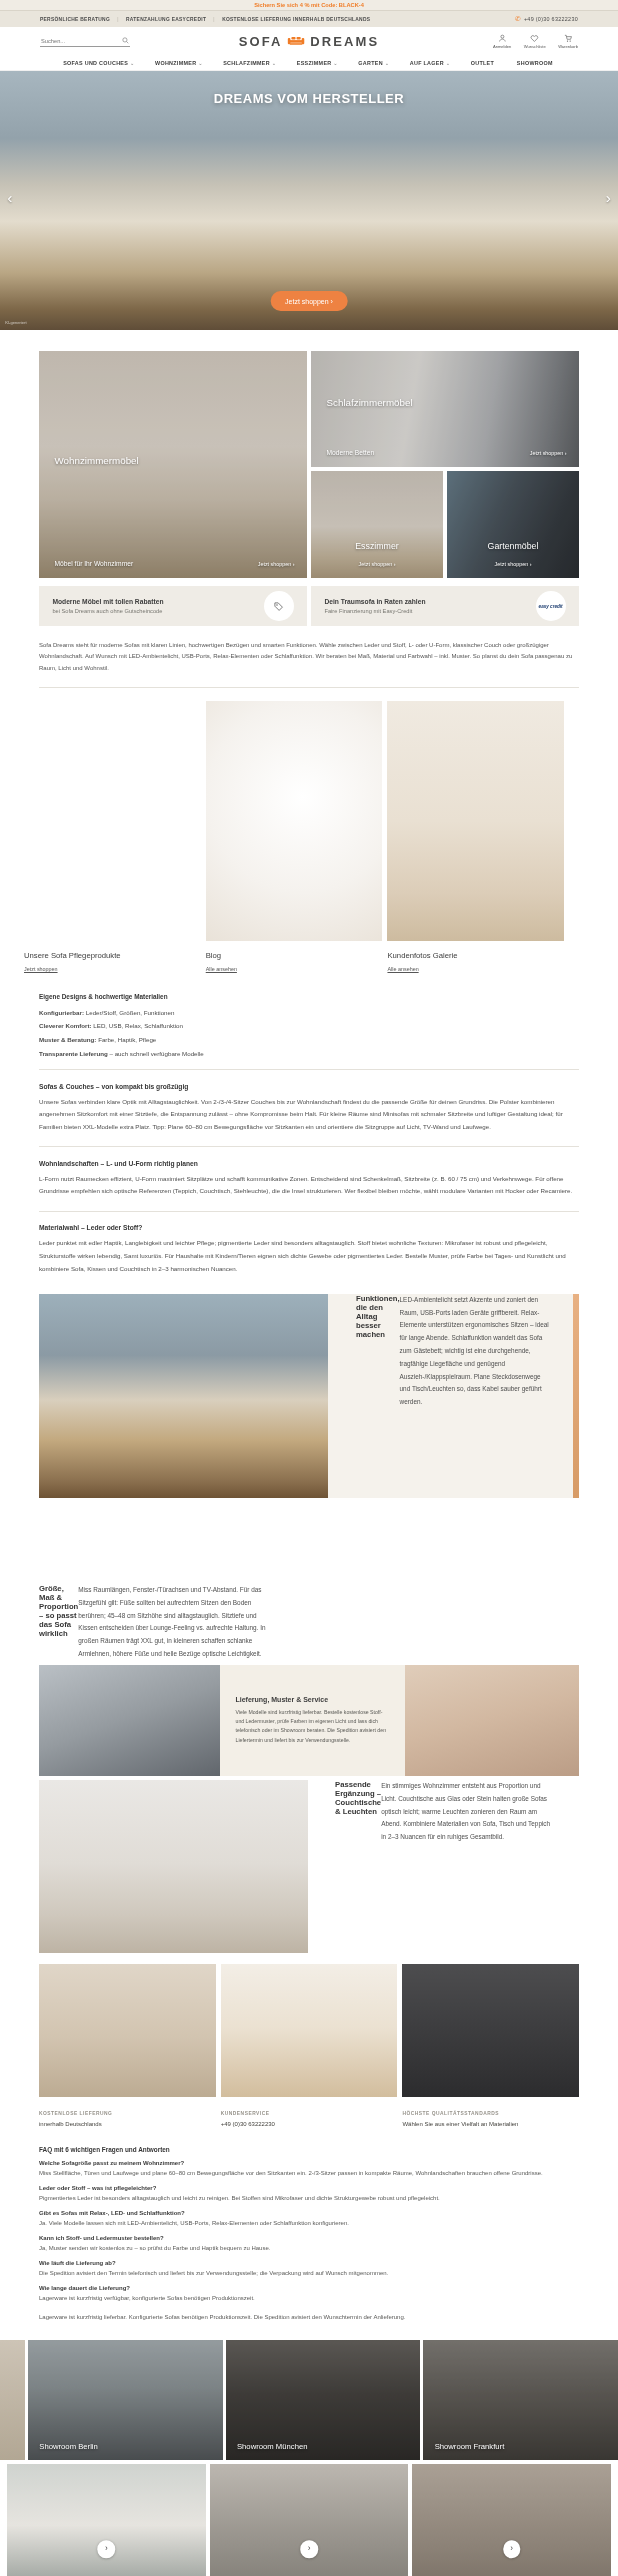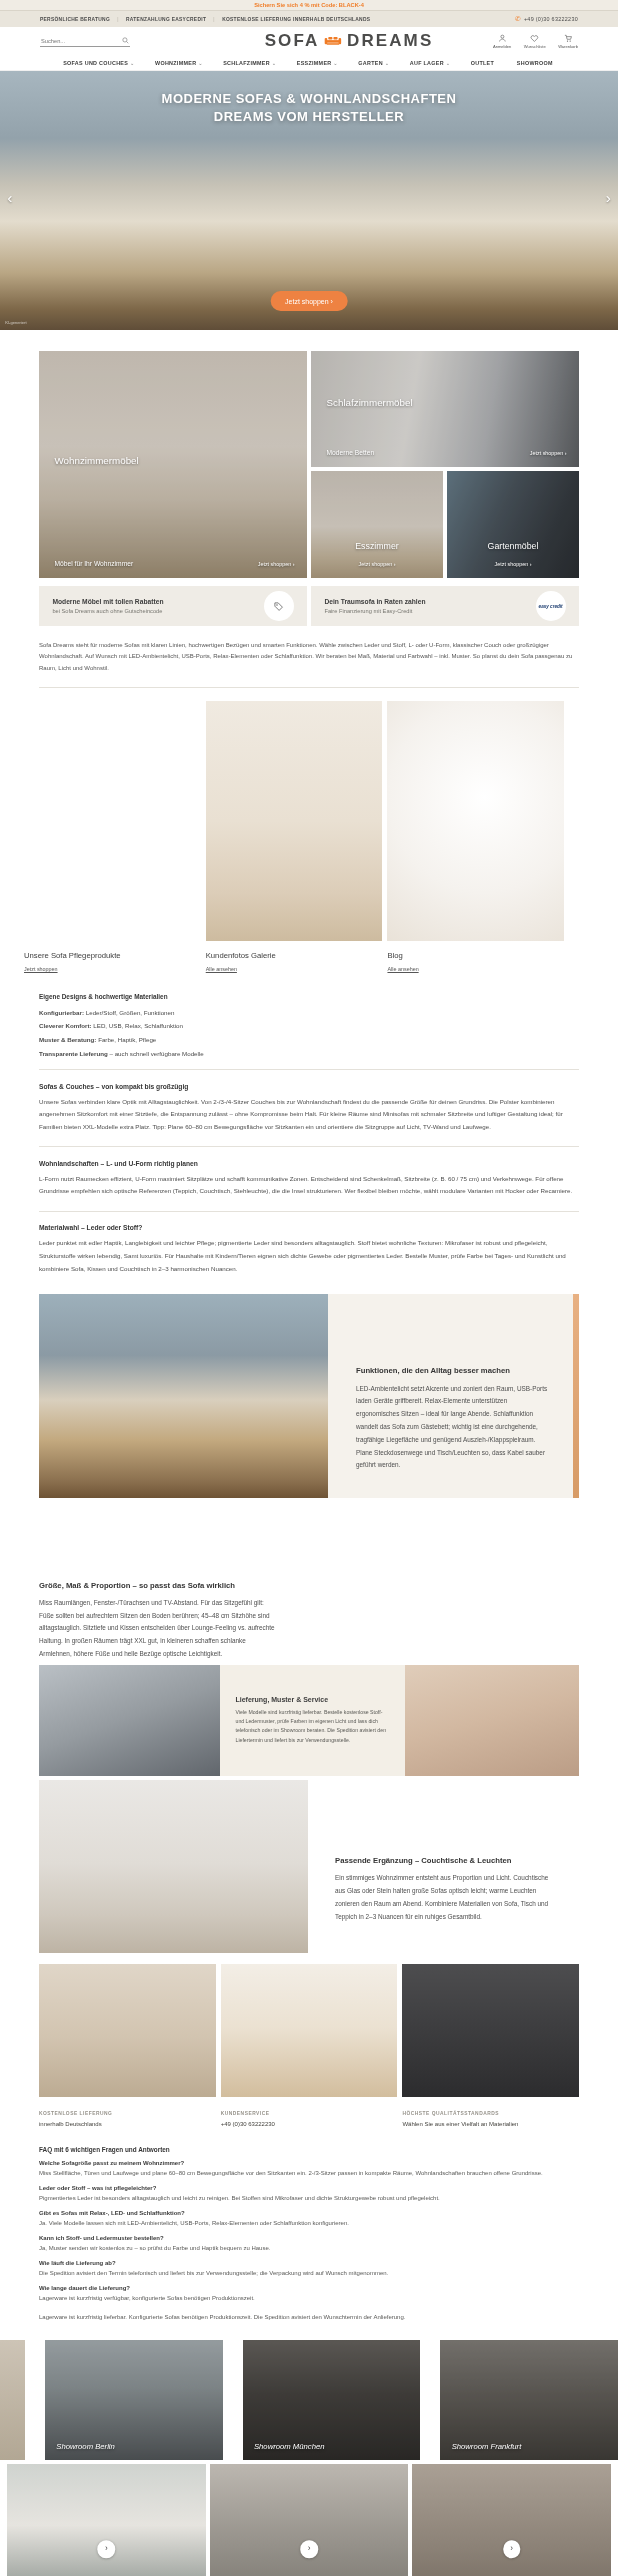--- a/index.html
+++ b/index.html
@@ -18,21 +18,21 @@
   .infobar-phone { margin-left:auto; display:flex; align-items:center; gap:3.1px; font-weight:normal; font-size:5.4px; }
   .phone-glyph { color:#f07c26; font-size:6.7px; }
 
   
   .header { height:29px; background:#fff; display:flex; align-items:center; padding:0 40px; position:relative; }
   .search { width:90px; border-bottom:0.5px solid #9a9a9a; display:flex; align-items:center; gap:3.1px; padding:2.1px 1px; }
   .search input { border:0; outline:0; width:100%; font-size:5.7px; color:#666; background:transparent;
                   font-family:"Liberation Sans",sans-serif; }
   .search svg { flex:none; }
   .logo { position:absolute; left:50%; transform:translateX(-50%); display:flex; align-items:center; gap:4.6px;
-          font-size:17px; letter-spacing:2.1px; color:#4c4c4b; font-weight:bold;margin-left:40px; }
+          font-size:13px; letter-spacing:2.1px; color:#4c4c4b; font-weight:bold; }
   .header-actions { margin-left:auto; display:flex; gap:12.4px; }
   .h-action { display:flex; flex-direction:column; align-items:center; gap:1.5px; font-size:4.1px; color:#555; cursor:pointer; }
 
   
   .nav { height:15.5px; background:#fff; display:flex; align-items:center; justify-content:center; gap:20.6px;
          font-size:5.4px; font-weight:bold; letter-spacing:0.3px; border-bottom:0.5px solid #f0f0f0; }
   .nav-item { display:flex; align-items:center; gap:2.1px; cursor:pointer; white-space:nowrap; }
   .nav-item .caret { font-size:4.6px; color:#888; }
 
   
@@ -90,21 +90,21 @@
   .seo { margin-top:20.6px; font-size:6.2px; color:#4a4a4a; }
   .seo h4 { font-size:6.4px; color:#353535; }
   .seo .bullets { margin:8.2px 0 2.1px; }
   .seo .bullets div { margin:6.7px 0; }
   .seo hr { border:0; border-top:0.5px solid #e4e1da; margin:12.4px 0; }
   .seo .sec h5 { font-size:6.7px; margin-bottom:6.2px; color:#353535; }
   .seo .sec p { line-height:2.05; color:#4e4e4e; }
 
   
   .band { display:flex; margin:0 auto; width:540px; }
-  .band-txt { display:flex; flex-direction:column; justify-content:center;margin-top:47px; }
+  .band-txt { display:flex; flex-direction:row; justify-content:center; }
   .band-txt h3 { font-size:7.7px; margin-bottom:7.2px; color:#353535; }
   .band-txt p { font-size:6.4px; line-height:2.0; color:#4e4e4e; }
   .band1 { margin-top:18.5px; height:204px; background:#f5f2ec; position:relative; }
   .band1 .img { width:289px; flex:none;
     background:linear-gradient(180deg,#9db0bb 0%,#8b9aa4 30%,#d9cfbd 52%,#c2a87e 72%,#8a6f4e 92%,#6e5335 100%); }
   .band1 .band-txt { padding:0 28px; }
   .band1 .stripe { position:absolute; right:0; top:0; bottom:0; width:6.2px;
     background:linear-gradient(180deg,#e8b183,#d79b66); }
   .band2 { height:163px;align-items:flex-end; }
   .band2 .band-txt { flex:1; padding-right:31px; }
@@ -133,21 +133,21 @@
 
   
   .faq { margin:16.5px auto 5.2px; font-size:6px; }
   .faq h4 { font-size:6.4px; margin-bottom:7.2px; color:#353535; }
   .faq .q { font-weight:bold; margin-top:6.7px; color:#3a3a3a; }
   .faq .a { margin-top:2.1px; color:#5a5a58; line-height:1.7; }
   .faq .note { margin-top:9.3px; color:#5a5a58; line-height:1.7; }
 
   
   .showrooms { margin-top:17.5px; }
-  .sr-row1 { display:flex; gap:20px;font-style:italic; }
+  .sr-row1 { display:flex; gap:3px; }
   .sr-row1 .part { width:25px; flex:none; background:linear-gradient(180deg,#cdc4b6,#b2a794); }
   .sr-card { position:relative; flex:1; height:120px; cursor:pointer; }
   .sr-card::after { content:""; position:absolute; inset:0; background:rgba(20,18,16,.22); }
   .sr-card .nm { position:absolute; left:11.3px; bottom:9.3px; color:#fff; font-size:7.7px; z-index:2;
                  text-shadow:0 0.5px 2.6px rgba(0,0,0,.55); }
   .sr1 { background:linear-gradient(180deg,#b9c2c6 0%,#9aa3a6 40%,#585d60 100%); }
   .sr2 { background:linear-gradient(180deg,#6f6b66 0%,#4a4743 45%,#2f2d2a 100%); }
   .sr3 { background:linear-gradient(180deg,#8e8a84 0%,#6b6761 45%,#44413c 100%); }
   .sr-row2 { display:flex; gap:4.1px; margin-top:4.1px; padding:0 7.2px; }
   .sr-photo { position:relative; flex:1; height:170px; }
@@ -260,21 +260,20 @@
     </span>
 
     <span class="nav-item">
       <span>SHOWROOM</span>
       <span class="caret"></span>
     </span>
   </nav>
 
 <section class="hero">
   <div class="hero-title">
-    <div>MODERNE SOFAS &amp; WOHNLANDSCHAFTEN</div>
     <div>DREAMS VOM HERSTELLER</div>
   </div>
   <span class="hero-arrow left">‹</span>
   <span class="hero-arrow right">›</span>
   <button class="hero-cta">Jetzt shoppen ›</button>
   <span class="hero-watermark">KI-generiert</span>
 </section>
 
 <div class="container tiles">
   <div class="tile tile-big">
@@ -326,27 +325,27 @@
 <p class="container intro">Sofa Dreams steht für moderne Sofas mit klaren Linien, hochwertigen Bezügen und smarten Funktionen. Wähle zwischen Leder und Stoff, L- oder U-Form, klassischer Couch oder großzügiger Wohnlandschaft. Auf Wunsch mit LED-Ambientelicht, USB-Ports, Relax-Elementen oder Schlaffunktion. Wir beraten bei Maß, Material und Farbwahl – inkl. Muster. So planst du dein Sofa passgenau zu Raum, Licht und Wohnstil.</p>
 <hr class="divider container">
 
 <div class="container gallery">
   <div>
     <div class="g-img one"></div>
     <div class="g-title">Unsere Sofa Pflegeprodukte</div>
     <span class="g-link">Jetzt shoppen</span>
   </div>
   <div>
+    <div class="g-img two"></div>
+    <div class="g-title">Blog</div>
+    <span class="g-link">Alle ansehen</span>
+  </div>
+  <div>
     <div class="g-img three"></div>
     <div class="g-title">Kundenfotos Galerie</div>
-    <span class="g-link">Alle ansehen</span>
-  </div>
-  <div>
-    <div class="g-img two"></div>
-    <div class="g-title">Blog</div>
     <span class="g-link">Alle ansehen</span>
   </div>
 </div>
 
 <div class="container seo">
   <h4>Eigene Designs &amp; hochwertige Materialien</h4>
   <div class="bullets">
 
       <div><strong>Konfigurierbar:</strong><span> Leder/Stoff, Größen, Funktionen</span></div>
 

